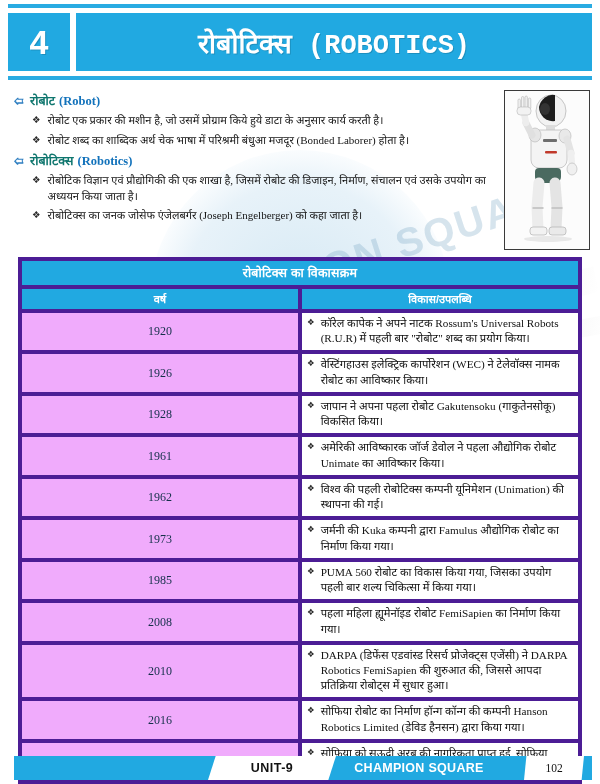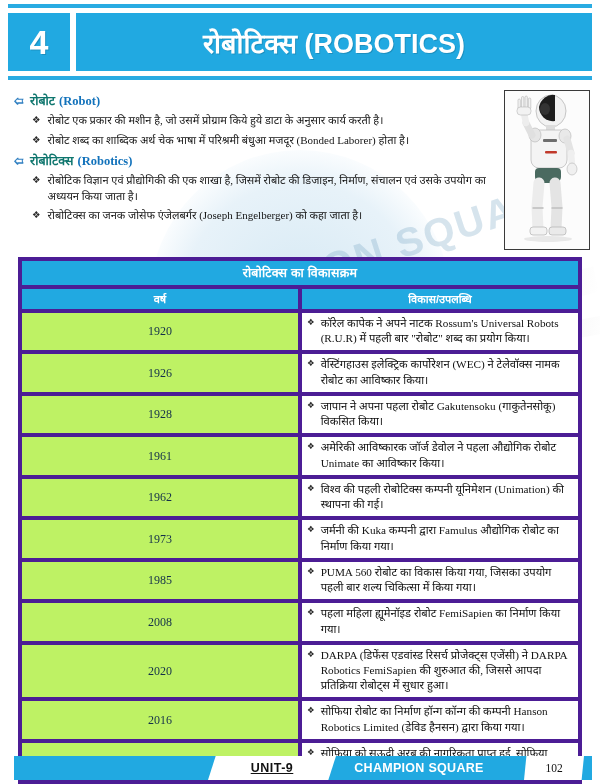--- a/index.html
+++ b/index.html
@@ -86,21 +86,21 @@
     align-items: center;
     justify-content: center;
     letter-spacing: 0;
     text-shadow: 1px 1px 0 rgba(0,0,0,0.15);
   }
   .chapter-title {
     flex: 1;
     margin-left: 6px;
     background: #21a9e1;
     color: #ffffff;
-    font-family: Liberation Sans, sans-serif;
+    font-family: Liberation Mono, monospace;
     font-weight: bold;
     font-size: 27px;
     display: flex;
     align-items: center;
     justify-content: center;
     text-shadow: 1px 1px 0 rgba(0,0,0,0.15);
   }
   .bottom-rule {
     height: 4px;
     background: #29abe2;
@@ -204,21 +204,21 @@
     background: #21a9e1;
     color: #ffffff;
     font-family: "Liberation Sans", sans-serif;
     font-weight: bold;
     font-size: 11px;
     text-align: center;
     padding: 2px 0 3px 0 !important;
   }
   td.year {
     width: 42px;
-    background: #bef264;
+    background: #f0abfc;
     text-align: center;
     font-size: 12px;
     color: #14304a;
     font-family: "Liberation Serif", serif;
     padding: 2px 16px !important;
   }
   td.desc {
     background: #ffffff;
     padding: 2px 5px 3px 5px !important;
   }
@@ -269,21 +269,20 @@
     font-weight: bold;
   }
   .foot-unit {
     left: 208px;
     width: 128px;
     background: #ffffff;
     color: #111111;
     font-size: 12.5px;
     letter-spacing: 0.5px;
     clip-path: polygon(6% 0, 100% 0, 94% 100%, 0% 100%);
-    text-decoration: underline;
   }
   .foot-brand {
     left: 340px;
     width: 158px;
     color: #ffffff;
     font-size: 12.5px;
     letter-spacing: 0.3px;
   }
   .foot-page {
     left: 524px;
@@ -474,21 +473,21 @@
           <tr>
             <td class="year">2008</td>
             <td class="desc">
               <div class="desc-line">
                 <span class="desc-mark">❖</span>
                 <span class="desc-text">पहला महिला ह्यूमेनॉइड रोबोट FemiSapien का निर्माण किया गया।</span>
               </div>
             </td>
           </tr>
           <tr>
-            <td class="year">2020</td>
+            <td class="year">2010</td>
             <td class="desc">
               <div class="desc-line">
                 <span class="desc-mark">❖</span>
                 <span class="desc-text">DARPA (डिफेंस एडवांस्ड रिसर्च प्रोजेक्ट्स एजेंसी) ने DARPA Robotics FemiSapien की शुरुआत की, जिससे आपदा प्रतिक्रिया रोबोट्स में सुधार हुआ।</span>
               </div>
             </td>
           </tr>
           <tr>
             <td class="year">2016</td>
             <td class="desc">

